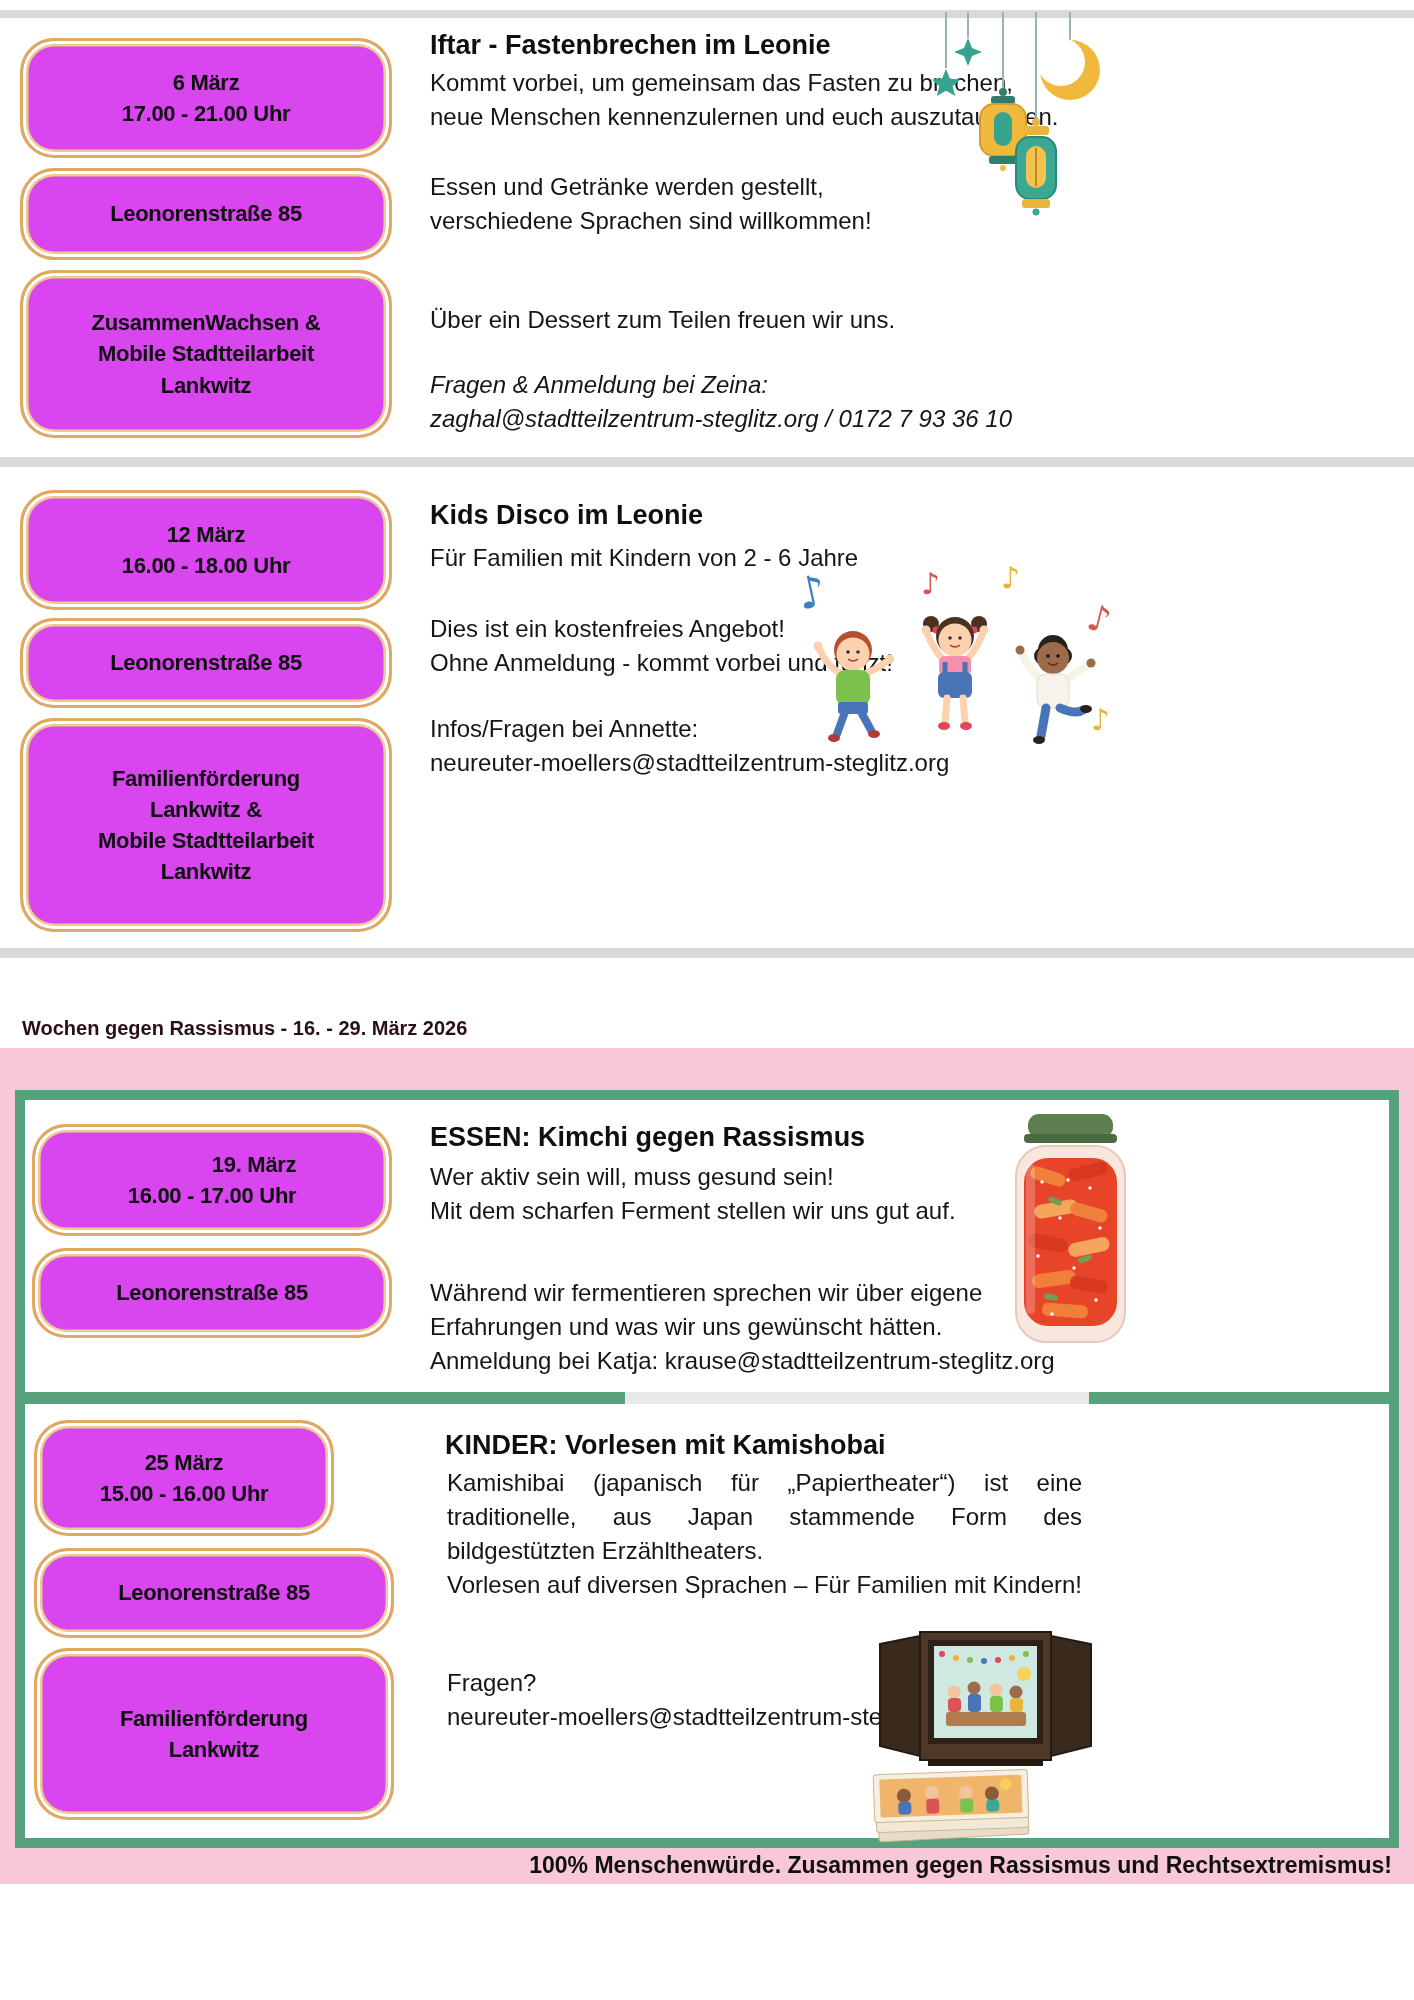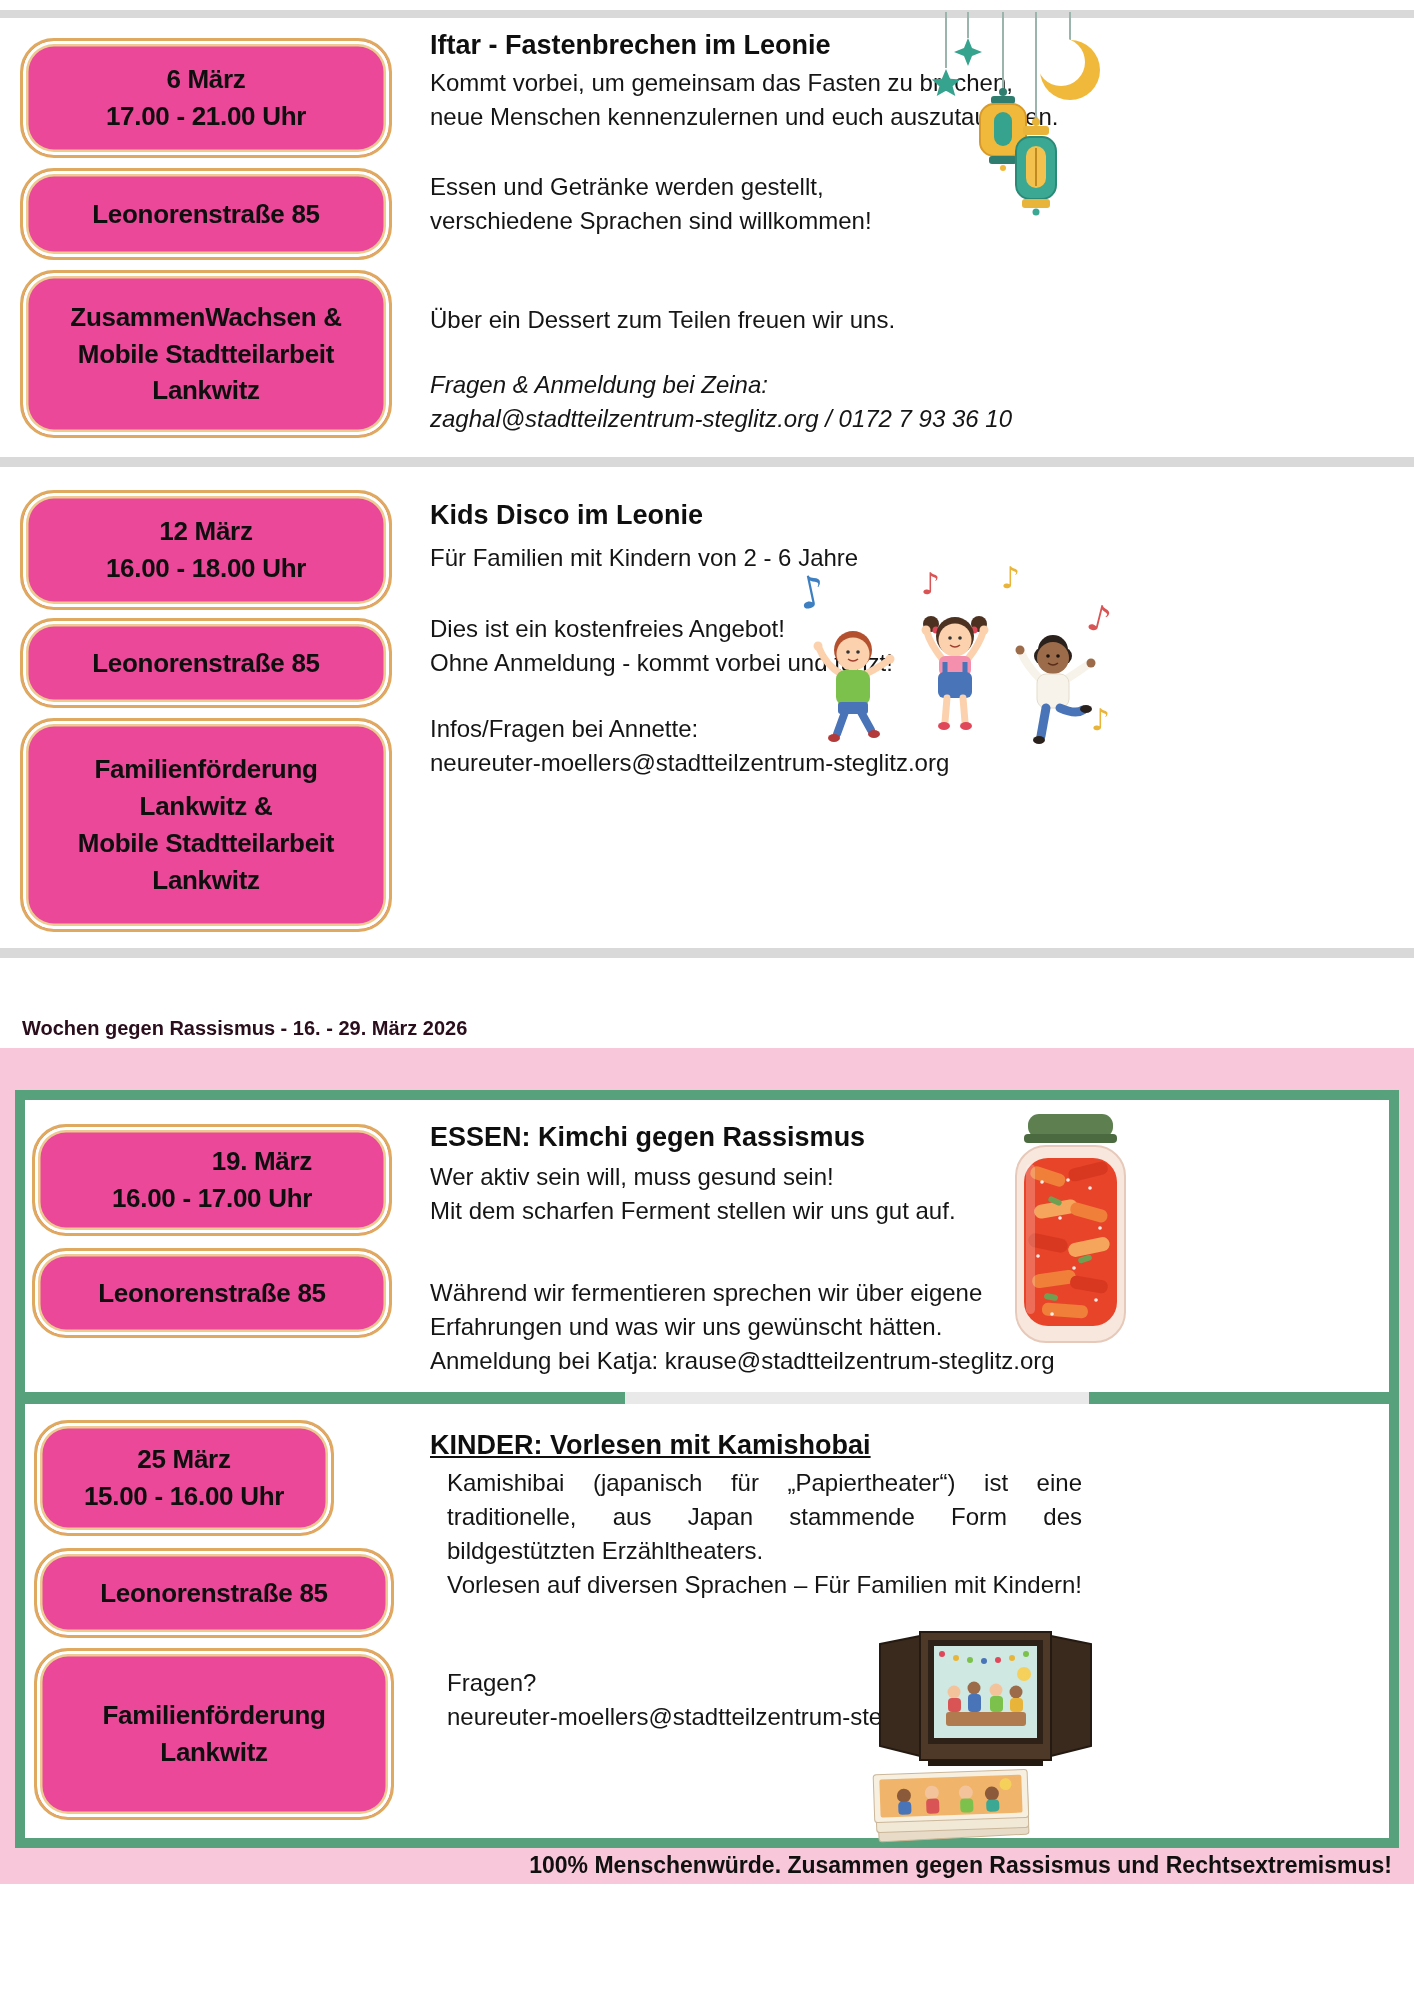--- a/index.html
+++ b/index.html
@@ -2,25 +2,25 @@
 <html><head>
 <meta charset="utf-8">
 <style>
   html,body{margin:0;padding:0;background:#ffffff;}
   .page{
     position:relative;width:1414px;height:2000px;overflow:hidden;background:#ffffff;
     font-family:"Liberation Sans","DejaVu Sans",sans-serif;color:#141414;
   }
   .graybar{position:absolute;left:0;width:1414px;background:#d9d9d9;}
   .badge{
-    position:absolute;background:#ec4899;
+    position:absolute;background:#d946ef;
     border:3px solid #dfa95f;border-radius:34px;
     box-shadow:inset 0 0 0 3px #ffffff,inset 0 0 0 5.5px #ecca90;
     display:flex;align-items:center;justify-content:center;text-align:center;
-    font-weight:700;font-size:26px;line-height:1.42;letter-spacing:-0.3px;
+    font-weight:700;font-size:22px;line-height:1.42;letter-spacing:-0.3px;
     white-space:pre-line;color:#0f0f0f;box-sizing:border-box;padding:4px 24px;
   }
   .h1{position:absolute;font-size:27px;font-weight:700;color:#0f0f0f;white-space:pre-line;}
   .p{position:absolute;font-size:24px;line-height:34px;color:#151515;white-space:pre-line;}
   .p.justify{text-align:justify;}
   .pinkband{position:absolute;left:0;top:1048px;width:1414px;height:836px;background:#f8c8da;}
   .campaign-title{position:absolute;left:22px;top:1017px;font-size:20px;font-weight:700;color:#2a0e1c;}
   .greenframe{
     position:absolute;left:15px;top:1090px;width:1384px;height:758px;
     background:#ffffff;border:10px solid #58a17d;box-sizing:border-box;
@@ -224,21 +224,21 @@
     <rect x="18" y="54" width="9" height="150" rx="4.5" fill="#ffffff" opacity="0.22"></rect>
   </svg>
 
   <div class="panel-divider"></div>
 
   <div class="badge" style="left:34px;top:1420px;width:300px;height:116px;">25 März
 15.00 - 16.00 Uhr</div>
   <div class="badge" style="left:34px;top:1548px;width:360px;height:90px;">Leonorenstraße 85</div>
   <div class="badge" style="left:34px;top:1648px;width:360px;height:172px;">Familienförderung
 Lankwitz</div>
-  <div class="h1" style="left:430px;top:1430px;text-decoration:underline;">KINDER: Vorlesen mit Kamishobai</div>
+  <div class="h1" style="left:445px;top:1430px;">KINDER: Vorlesen mit Kamishobai</div>
   <div class="p justify" style="left:447px;top:1466px;width:635px;">Kamishibai (japanisch für „Papiertheater“) ist eine traditionelle, aus Japan stammende Form des bildgestützten Erzähltheaters.</div>
   <div class="p" style="left:447px;top:1568px;">Vorlesen auf diversen Sprachen – Für Familien mit Kindern!</div>
   <div class="p" style="left:447px;top:1666px;">Fragen?
 neureuter-moellers@stadtteilzentrum-steglitz.org</div>
 
   <svg class="illu" style="left:868px;top:1628px;" width="235" height="215" viewBox="0 0 235 215">
     <polygon points="12,16 52,8 52,128 12,118" fill="#3a2a1e" stroke="#241a12" stroke-width="2"></polygon>
     <polygon points="183,8 223,16 223,118 183,128" fill="#3a2a1e" stroke="#241a12" stroke-width="2"></polygon>
     <rect x="52" y="4" width="131" height="128" fill="#4e3828" stroke="#241a12" stroke-width="2"></rect>
     <rect x="60" y="12" width="115" height="104" fill="#2e2118"></rect>

